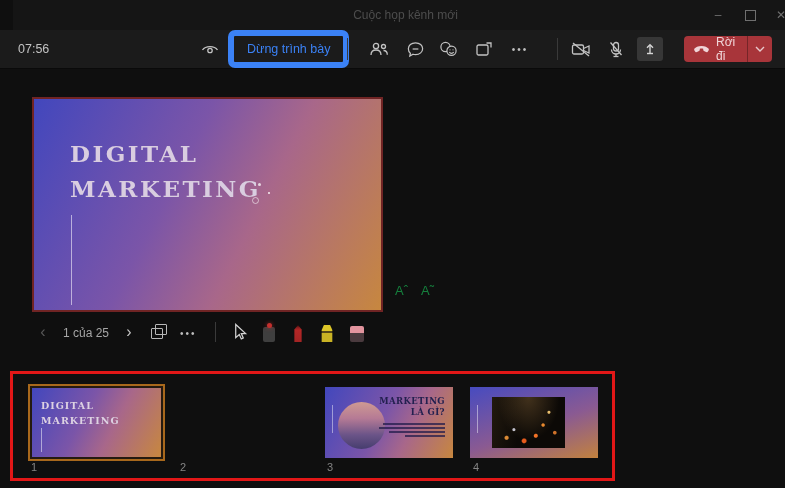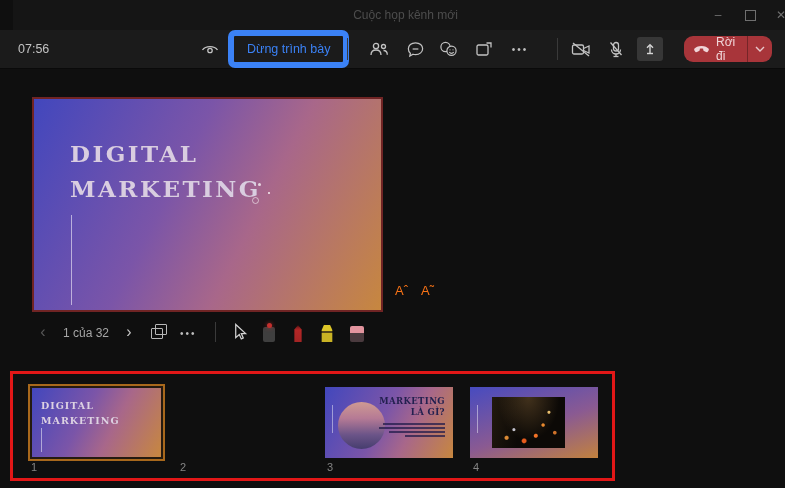--- a/index.html
+++ b/index.html
@@ -20,40 +20,40 @@
   .tb{position:absolute;top:50%;transform:translateY(-50%);display:flex;align-items:center;
        justify-content:center;color:#c3c3c3;}
   .timer{left:18px;font-size:12.5px;color:#c2c2c2;}
   .eye{left:199px;width:22px;height:22px;}
   .stop-btn{left:228px;height:26px;padding:0 13px;border:6px solid #3b82f6;border-radius:7px;
        background:transparent;color:#3b82f6;font-size:12.5px;display:flex;align-items:center;}
   .sep{position:absolute;top:50%;transform:translateY(-50%);width:1px;height:22px;background:#3a3a3a;}
   .icon24{width:24px;height:24px;}
   .more-dots{font-size:10px;letter-spacing:2px;color:#c0c0c0;}
   .share-btn{left:637px;width:26px;height:24px;background:#373737;border-radius:3px;}
-  .leave-btn{left:684px;width:88px;height:26px;background:#a8353a;border-radius:9px;
+  .leave-btn{left:684px;width:88px;height:26px;background:#a8353a;border-radius:4px;
        display:flex;align-items:center;color:#f0d5d8;}
   .leave-btn .lv-label{font-size:12px;margin-left:6px;}
   .leave-btn .lv-phone{margin-left:9px;display:flex;}
   .leave-btn .lv-split{width:1px;height:26px;background:rgba(0,0,0,.3);margin-left:auto;}
   .leave-btn .lv-chevron{width:24px;display:flex;align-items:center;justify-content:center;}
 
   
   .main-slide{position:absolute;left:32px;top:97px;width:351px;height:215px;box-sizing:border-box;
        border:2px solid #702424;
        background:linear-gradient(117deg,#4247bd 0%,#7b55a8 40%,#a8678a 62%,#c7873f 100%);}
   .slide-title{position:absolute;left:36px;top:38px;font-family:"DejaVu Serif","Liberation Serif",serif;
        font-weight:bold;font-size:23px;letter-spacing:2.5px;color:#d9cde0;line-height:1.5;}
   .slide-vline{position:absolute;left:37px;top:116px;width:1px;height:90px;background:rgba(245,240,250,.6);}
   .deco-dot1{position:absolute;left:224px;top:84px;width:3px;height:3px;border-radius:50%;background:rgba(255,255,255,.75);}
   .deco-dot2{position:absolute;left:234px;top:93px;width:2px;height:2px;border-radius:50%;background:rgba(255,255,255,.9);}
   .deco-ring{position:absolute;left:218px;top:98px;width:5px;height:5px;border-radius:50%;border:1px solid rgba(255,255,255,.55);}
 
   .notes{position:absolute;left:400px;top:103px;font-size:19.5px;color:#4d4d4d;}
-  .font-ctrls{position:absolute;left:395px;top:283px;display:flex;gap:13px;font-size:13px;color:#f97316;}
+  .font-ctrls{position:absolute;left:395px;top:283px;display:flex;gap:13px;font-size:13px;color:#15803d;}
 
   
   .nav-chevron{position:absolute;font-size:16px;line-height:22px;width:14px;text-align:center;top:321px;}
   .nav-pos{position:absolute;left:63px;top:326px;font-size:12px;color:#a6a6a6;}
   .slides-icon{position:absolute;left:151px;top:324px;width:16px;height:15px;}
   .slides-icon .b{position:absolute;width:10px;height:9px;border:1.2px solid #b8b8b8;border-radius:1px;}
   .slides-icon .b1{left:0;bottom:0;}
   .slides-icon .b2{right:0;top:0;background:#0f0f0f;}
   .nav-more{position:absolute;left:180px;top:328px;font-size:10px;letter-spacing:2px;color:#bdbdbd;}
   .nav-sep{position:absolute;left:215px;top:322px;width:1px;height:20px;background:#3a3a3a;}
@@ -227,21 +227,21 @@
     <div class="deco-dot2"></div>
     <div class="deco-ring"></div>
   </div>
 
   <div class="font-ctrls">
     <span>Aˆ</span>
     <span>A˜</span>
   </div>
 
   <div class="nav-chevron" style="left:36px;color:#575757;">‹</div>
-  <div class="nav-pos">1 của 32</div>
+  <div class="nav-pos">1 của 25</div>
   <div class="nav-chevron" style="left:122px;color:#c4c4c4;">›</div>
   <div class="slides-icon">
       <span class="b b2"></span>
       <span class="b b1"></span>
     </div>
   <div class="nav-more">•••</div>
   <div class="nav-sep"></div>
 
   <div class="tool" style="left:229px;">
     <svg width="17" height="20" viewBox="0 0 18 20" fill="none" stroke="#d4d4d4" stroke-width="1.3">

